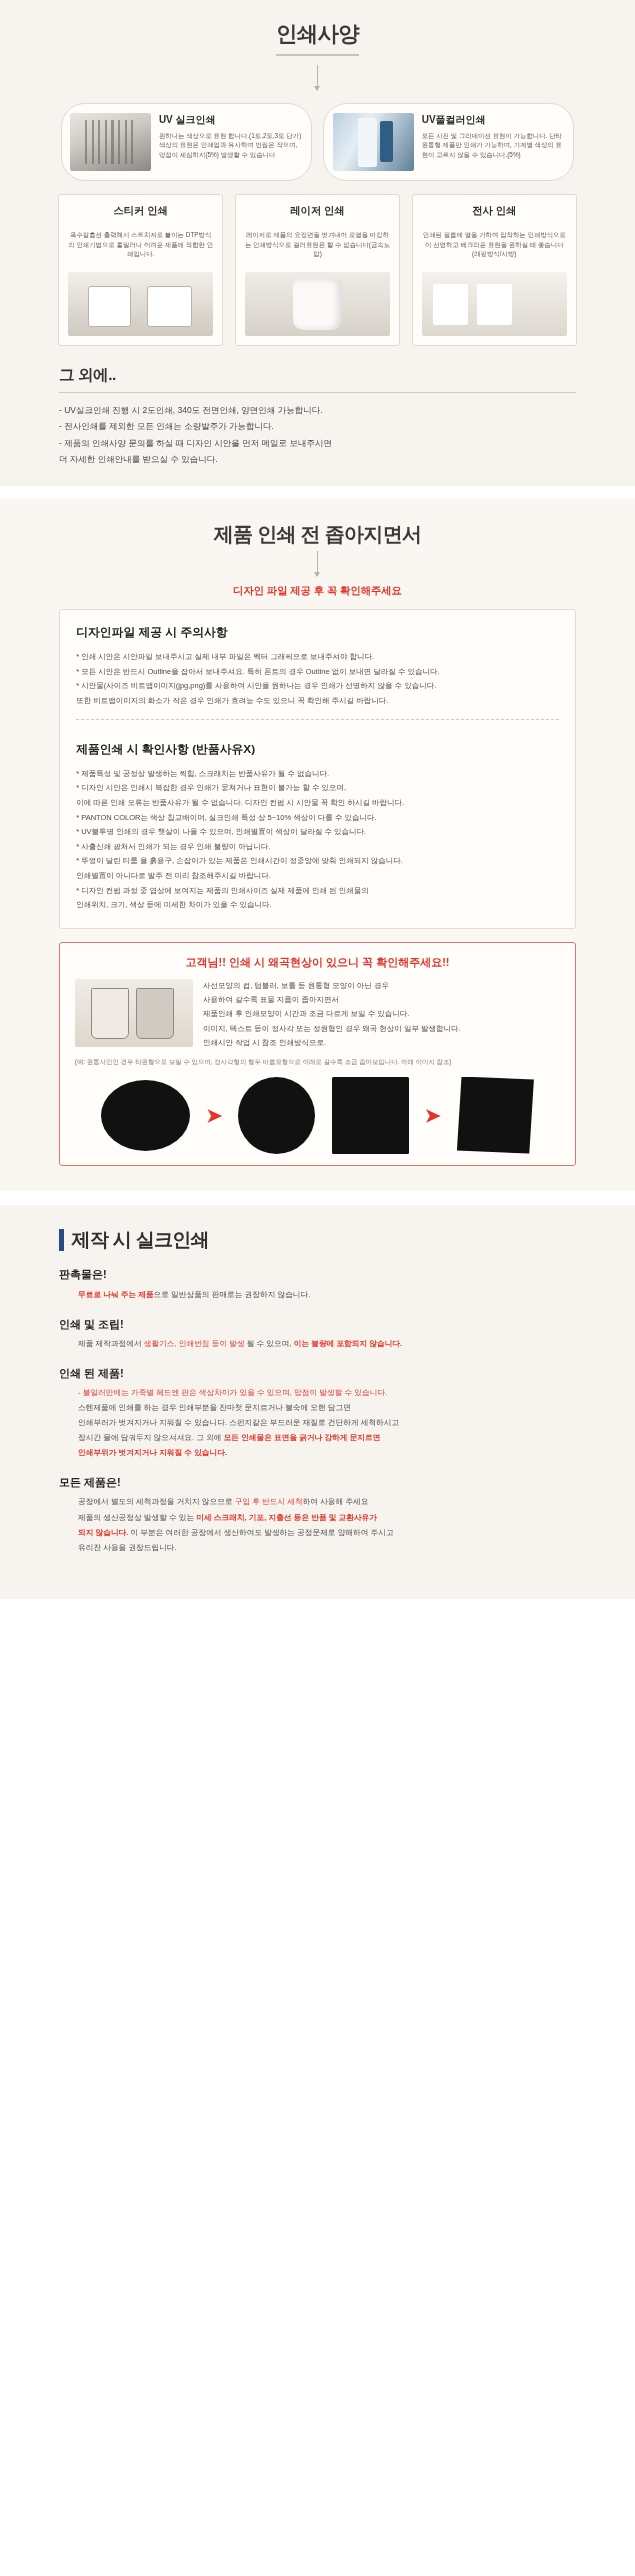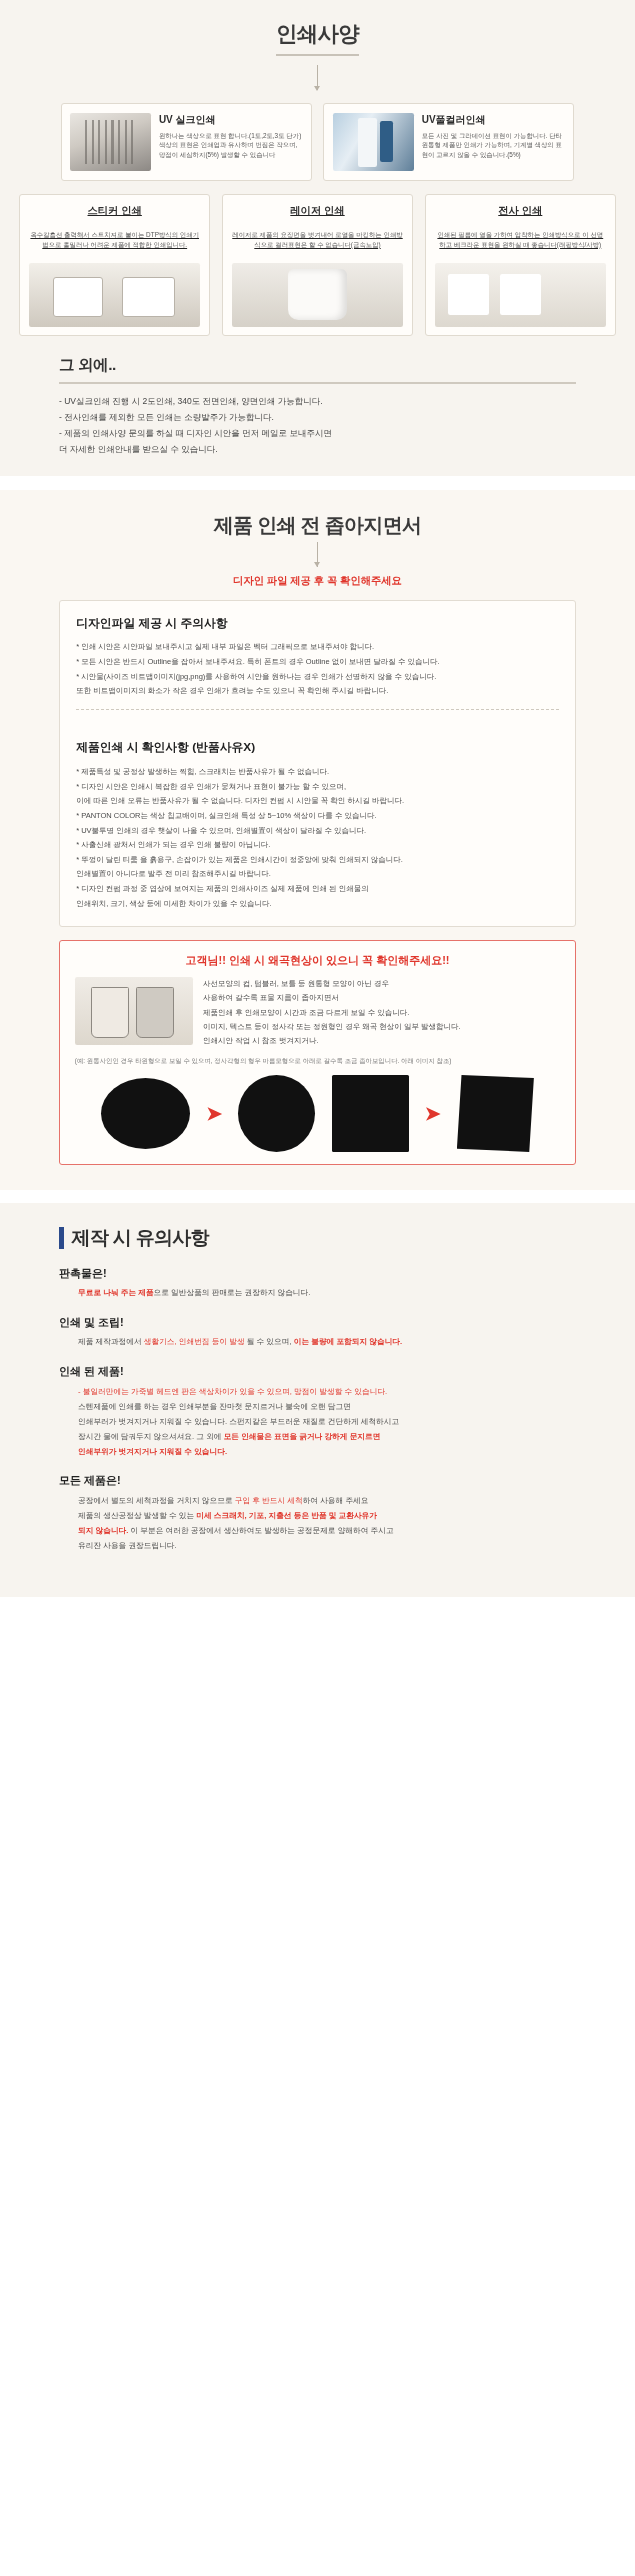--- a/index.html
+++ b/index.html
@@ -27,22 +27,22 @@
     content:""; position:absolute; left:-3px; bottom:-0.7px;
     border-left:3.3px solid transparent; border-right:3.3px solid transparent;
     border-top:5.2px solid #b9b2a6;
   }
 
   .cards-row { display:flex; justify-content:center; gap:11.8px; margin-top: 13.3px; }
   .card {
     background:#fffdfa; border:0.7px solid #e0dacf; border-radius:3px;
     padding:8.9px; display:flex; gap:7.4px;
   }
-  .card.wide { width: 251px; }
-  .card.narrow { width: 191px; flex-direction:column;text-decoration:underline; }
+  .card.wide { width: 251px; border-radius: 24px; }
+  .card.narrow { width: 165px; flex-direction:column; }
   .card-photo {
     border-radius:2.2px; overflow:hidden; flex:none; position:relative;
     background:#d9d4cc;
   }
   .card.wide .card-photo { width:81px; height:58px; }
   .card.narrow .card-photo { width:100%; height:64px; }
   .card-text { flex:1; }
   .card-title { font-size:10px; font-weight:bold; color:#2e2e2e; margin-bottom:3.7px; }
   .card.narrow .card-title { text-align:center; font-size:10.3px; margin-bottom:4.4px; }
   .card-desc { font-size:6.4px; line-height:1.5; color:#555; }
@@ -73,21 +73,21 @@
 
   
   .sec2 { background:#faf7f2; padding: 22px 0 25px 0; }
   .sec2-title { font-size:20px; font-weight:bold; color:#3a3a3a; letter-spacing:-0.7px; text-align:center; }
   .sec2-sub { text-align:center; color:#e0362c; font-weight:bold; font-size:10.3px; margin-top:7.4px; }
   .panel {
     width:517px; margin:11.8px auto 0 auto; background:#fffdfa;
     border:0.7px solid #e2dcd2; border-radius:3px; padding:14.8px 16.2px;
   }
   .panel h3 { font-size:11.8px; margin:0 0 8.9px 0; color:#222; font-weight:bold; }
-  .panel h3.second { margin-top:30px; }
+  .panel h3.second { margin-top:22px; }
   .bullet { font-size:7.5px; line-height:1.95; color:#4a4a4a; }
   .red { color:#e0362c; }
   .dash-sep { border-top:0.7px dashed #cfc9bf; margin:10.3px 0; }
 
   
   .warn-box {
     width:517px; margin:13.3px auto 0 auto; background:#fffdfa;
     border:1.5px solid #e6726a; border-radius:3px; padding:11.8px 14.8px;
   }
   .warn-title { color:#e0362c; font-weight:bold; font-size:11px; text-align:center; margin-bottom:8.9px; }
@@ -209,41 +209,41 @@
 
     <div class="warn-box">
       <div class="warn-title">고객님!! 인쇄 시 왜곡현상이 있으니 꼭 확인해주세요!!</div>
       <div class="warn-flex">
         <div class="warn-img"></div>
         <div class="warn-text">
           <div>사선모양의 컵, 텀블러, 보틀 등 원통형 모양이 아닌 경우</div>
           <div>사용하여 갈수록 표물 지름이 좁아지면서</div>
           <div>제품인쇄 후 인쇄모양이 시간과 조금 다르게 보일 수 있습니다.</div>
           <div>이미지, 텍스트 등이 정사각 또는 정원형인 경우 왜곡 현상이 일부 발생합니다.</div>
-          <div>인쇄시안 작업 시 참조 벗겨지거나.</div>
+          <div>인쇄시안 작업 시 참조 인쇄방식으로.</div>
         </div>
       </div>
       <div class="warn-note">(예: 원통사인인 경우 타원형으로 보일 수 있으며, 정사각형의 형우 마름모형으로 아래로 갈수록 조금 좁아보입니다. 아래 이미지 참조)</div>
       <div class="shapes-row">
         <div class="shape-black sh-oval"></div>
         <div class="arrow-red">➤</div>
         <div class="shape-black sh-circle"></div>
         <div class="shape-black sh-square"></div>
         <div class="arrow-red">➤</div>
         <div class="shape-black sh-trap"></div>
       </div>
     </div>
   </div>
 
   <div class="divider-gap"></div>
 
   <div class="sec3">
     <div class="sec3-head">
       <div class="sec3-bar"></div>
-      <div class="sec3-title">제작 시 유의사항</div>
+      <div class="sec3-title">제작 시 실크인쇄</div>
     </div>
     <div class="sec3-body">
 
       <div class="grp">
         <div class="grp-title">판촉물은!</div>
         <div class="grp-line"><span class="red-b">무료로 나눠 주는 제품</span>으로 일반상품의 판매로는 권장하지 않습니다.</div>
       </div>
 
       <div class="grp">
         <div class="grp-title">인쇄 및 조립!</div>

